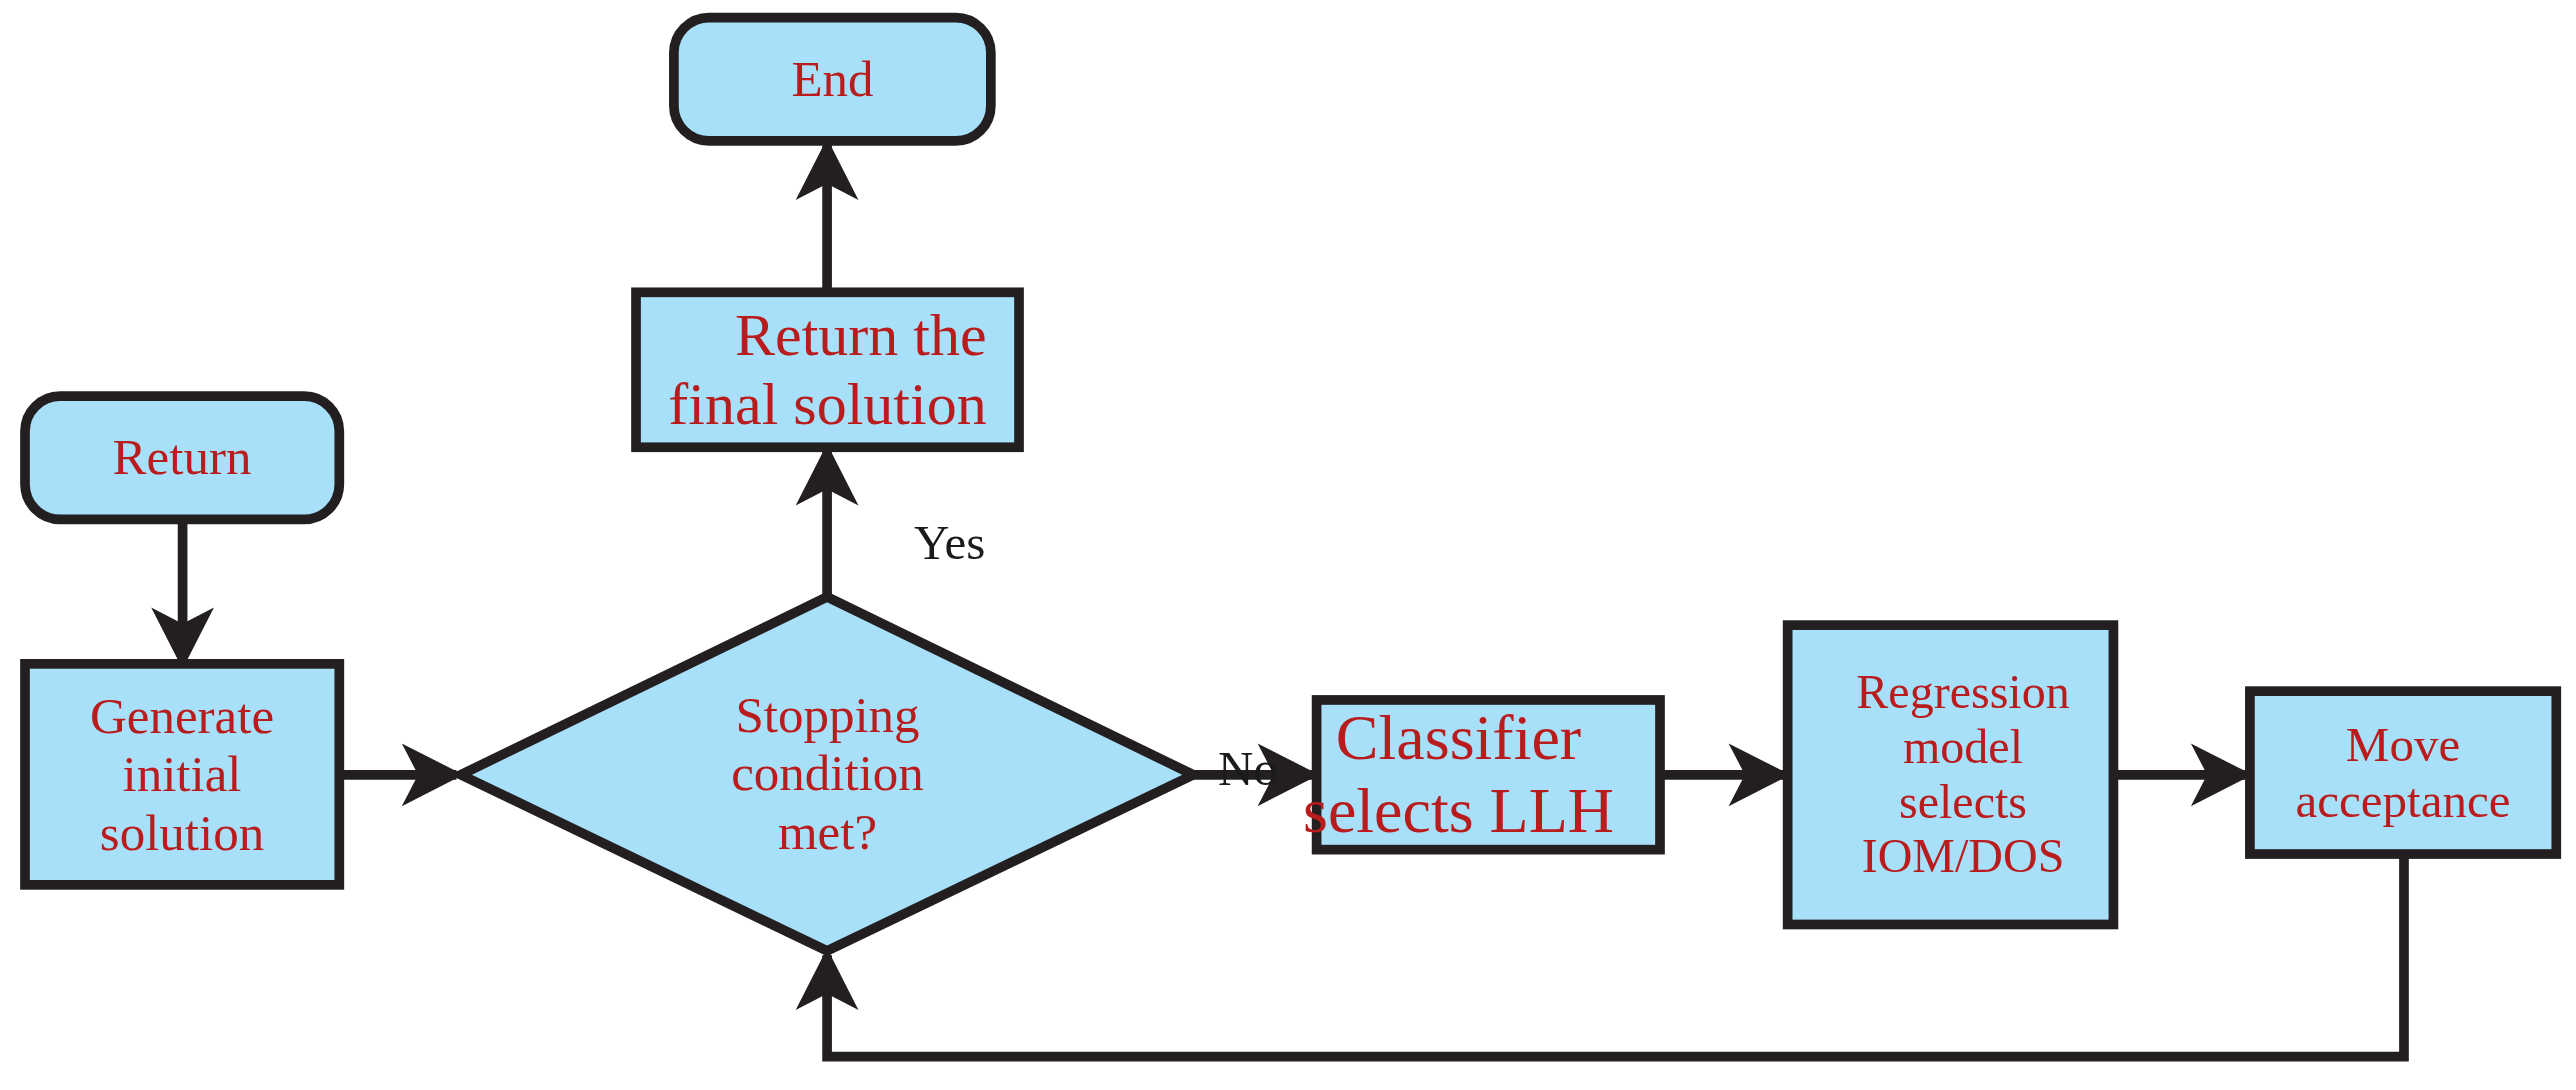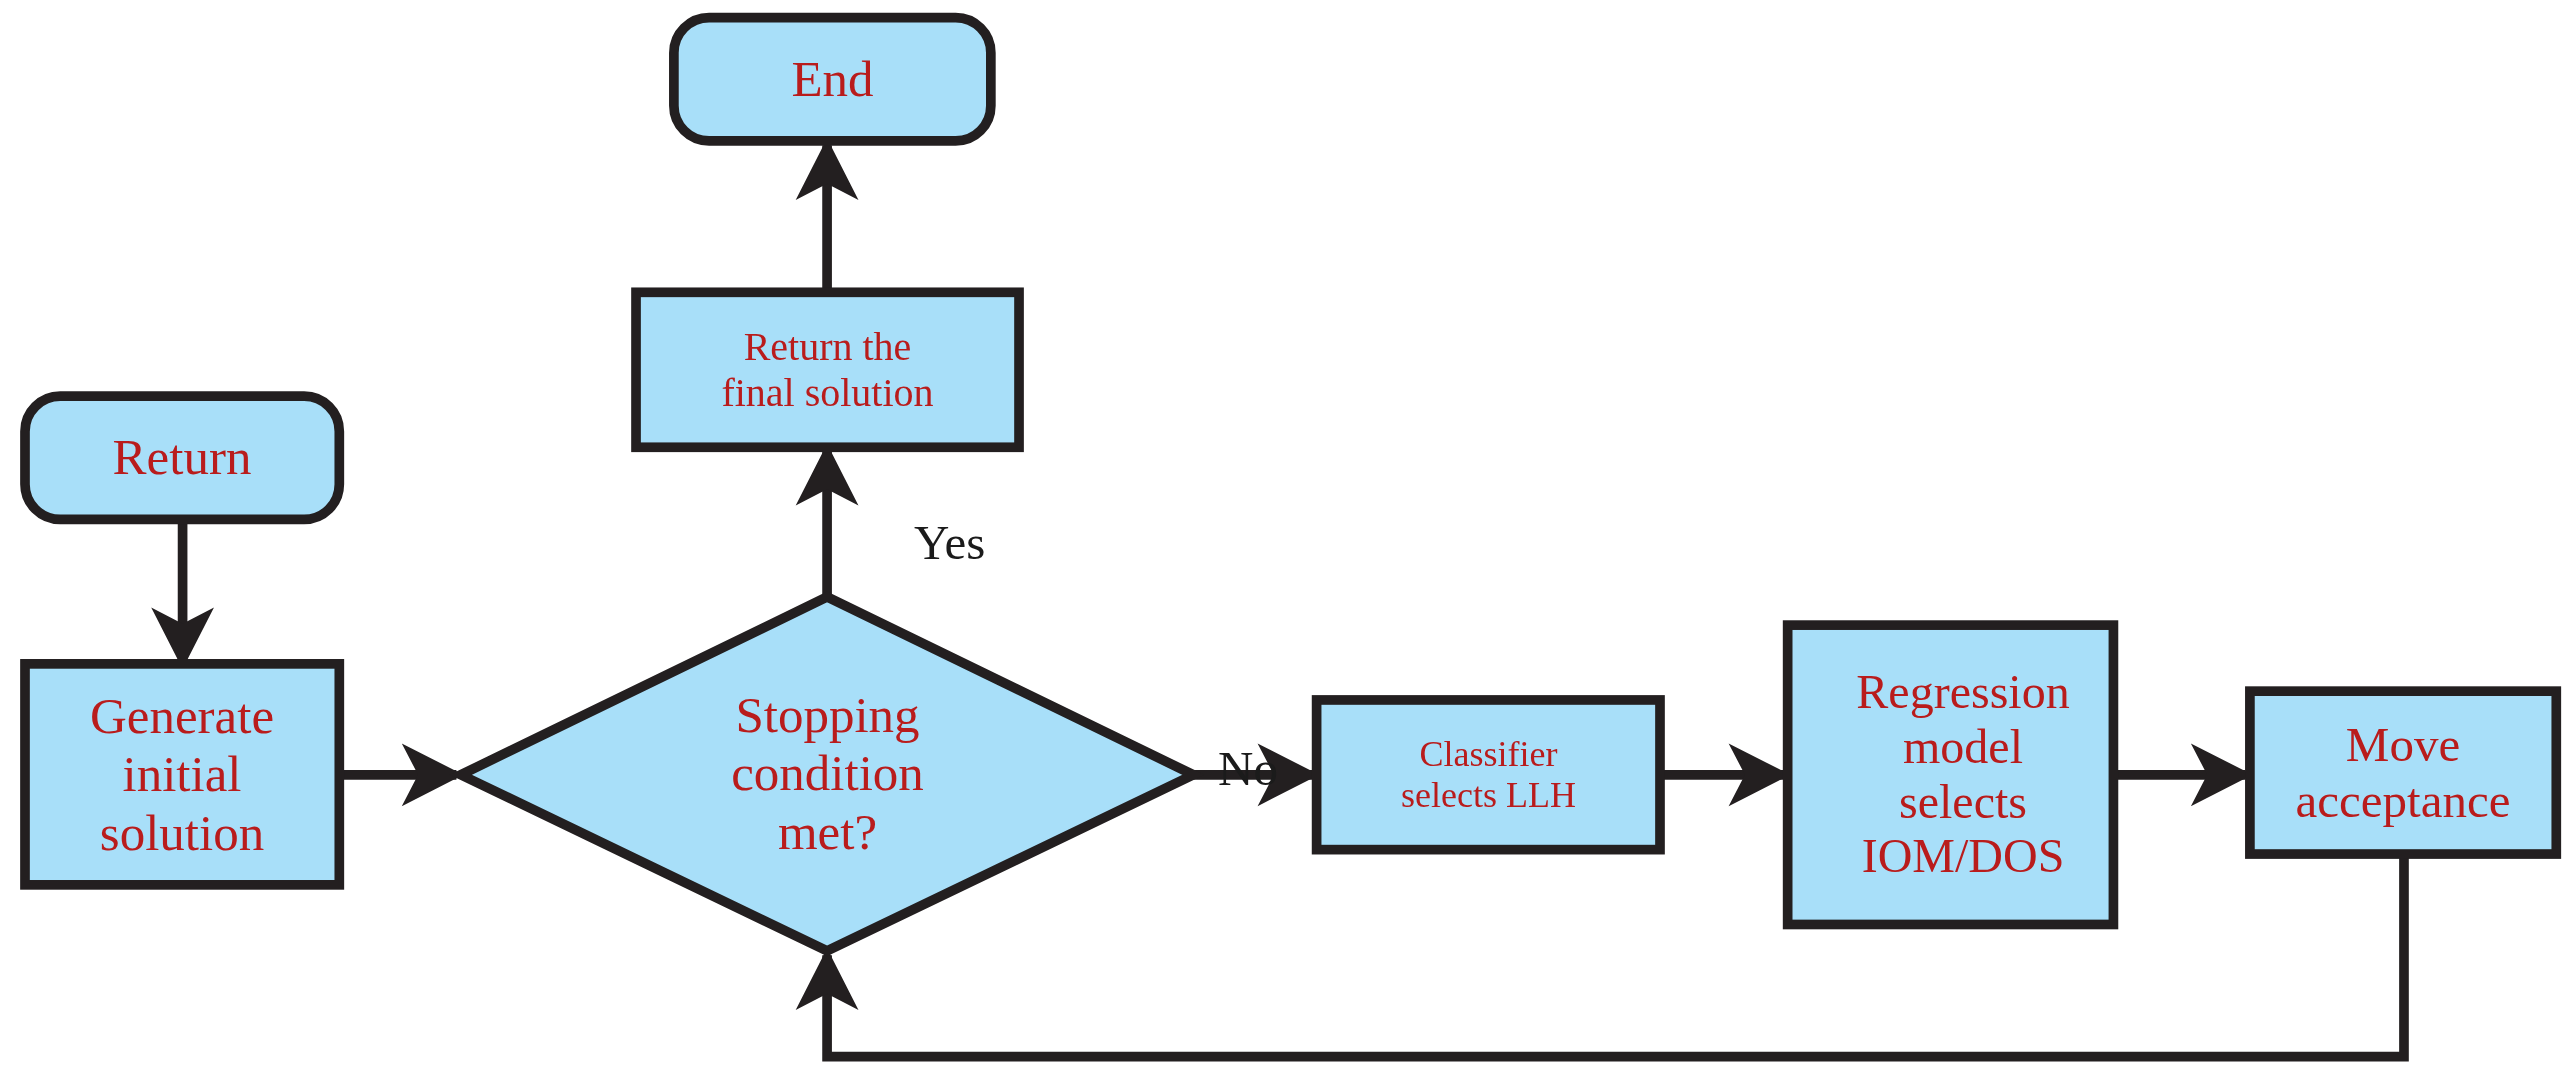--- a/index.html
+++ b/index.html
@@ -42,23 +42,23 @@
     color: #1b1b1b;
     font-family: "Liberation Serif", "DejaVu Serif", serif;
     line-height: 1;
     white-space: nowrap;
     text-align: center;
   }
   
   #label-start      { left: 25px;   top: 396px;  width: 314px; height: 123px; font-size: 51px; }
   #label-generate   { left: 25px;   top: 664px;  width: 314px; height: 221px; font-size: 51px; }
   #label-end        { left: 674px;  top: 17.6px;   width: 317px; height: 123px; font-size: 51px; }
-  #label-return     { left: 636px;  top: 292px;  width: 383px; height: 155px; font-size: 40px; }
+  #label-return     { left: 636px;  top: 292px;  width: 383px; height: 155px; font-size: 60px; text-align: right; }
   #label-decision   { left: 616px;  top: 608px;  width: 423px; height: 331px; font-size: 51px; }
-  #label-classifier { left: 1317px; top: 700px;  width: 343px; height: 150px; font-size: 36px; }
+  #label-classifier { left: 1287px; top: 700px;  width: 343px; height: 150px; font-size: 64px; }
   #label-regression { left: 1800px; top: 625px;  width: 326px; height: 299px; font-size: 48px; }
   #label-move       { left: 2250px; top: 691px;  width: 306px; height: 163px; font-size: 49px; }
   
   #label-yes { left: 914px; top: 518px; font-size: 49px; }
   #label-no  { left: 1218px; top: 744px; font-size: 49px; }
 </style>
 </head>
 <body>
 
 <div id="canvas" style="background: rgb(255, 255, 255);">

